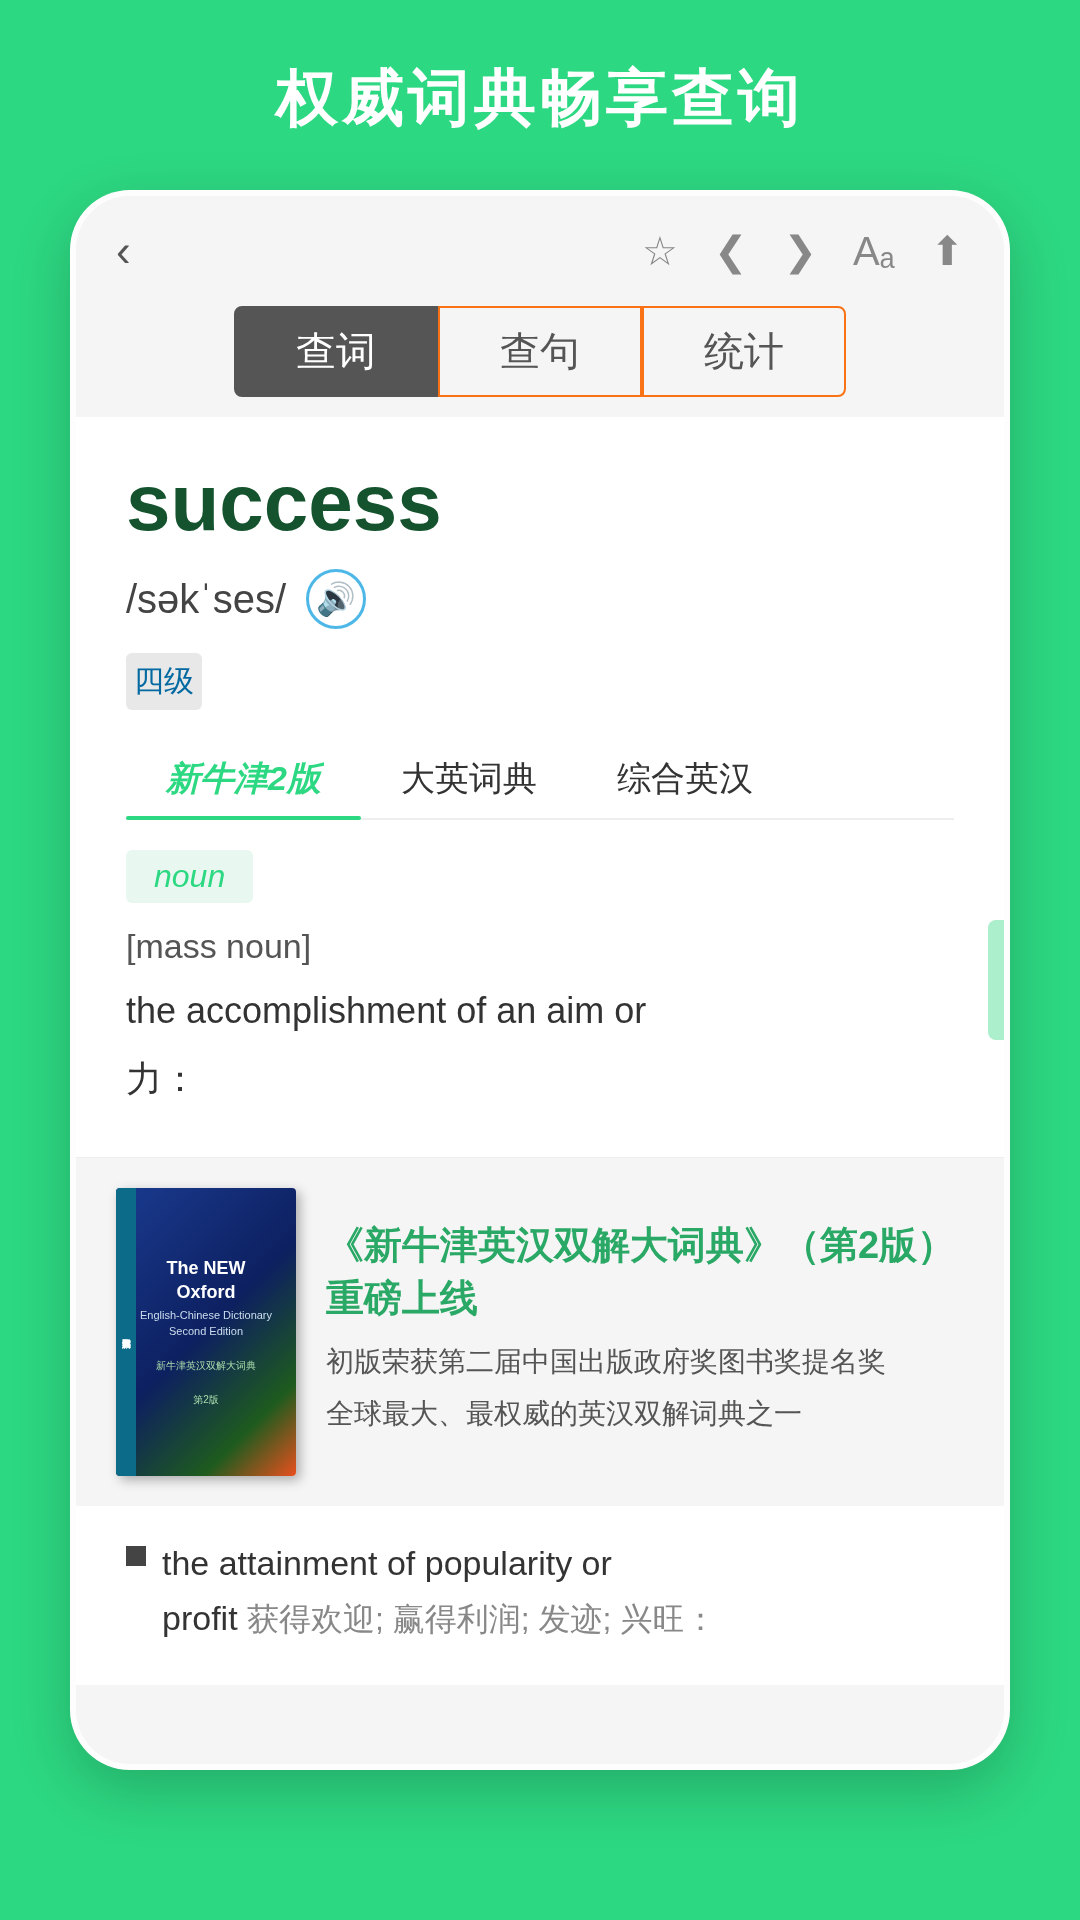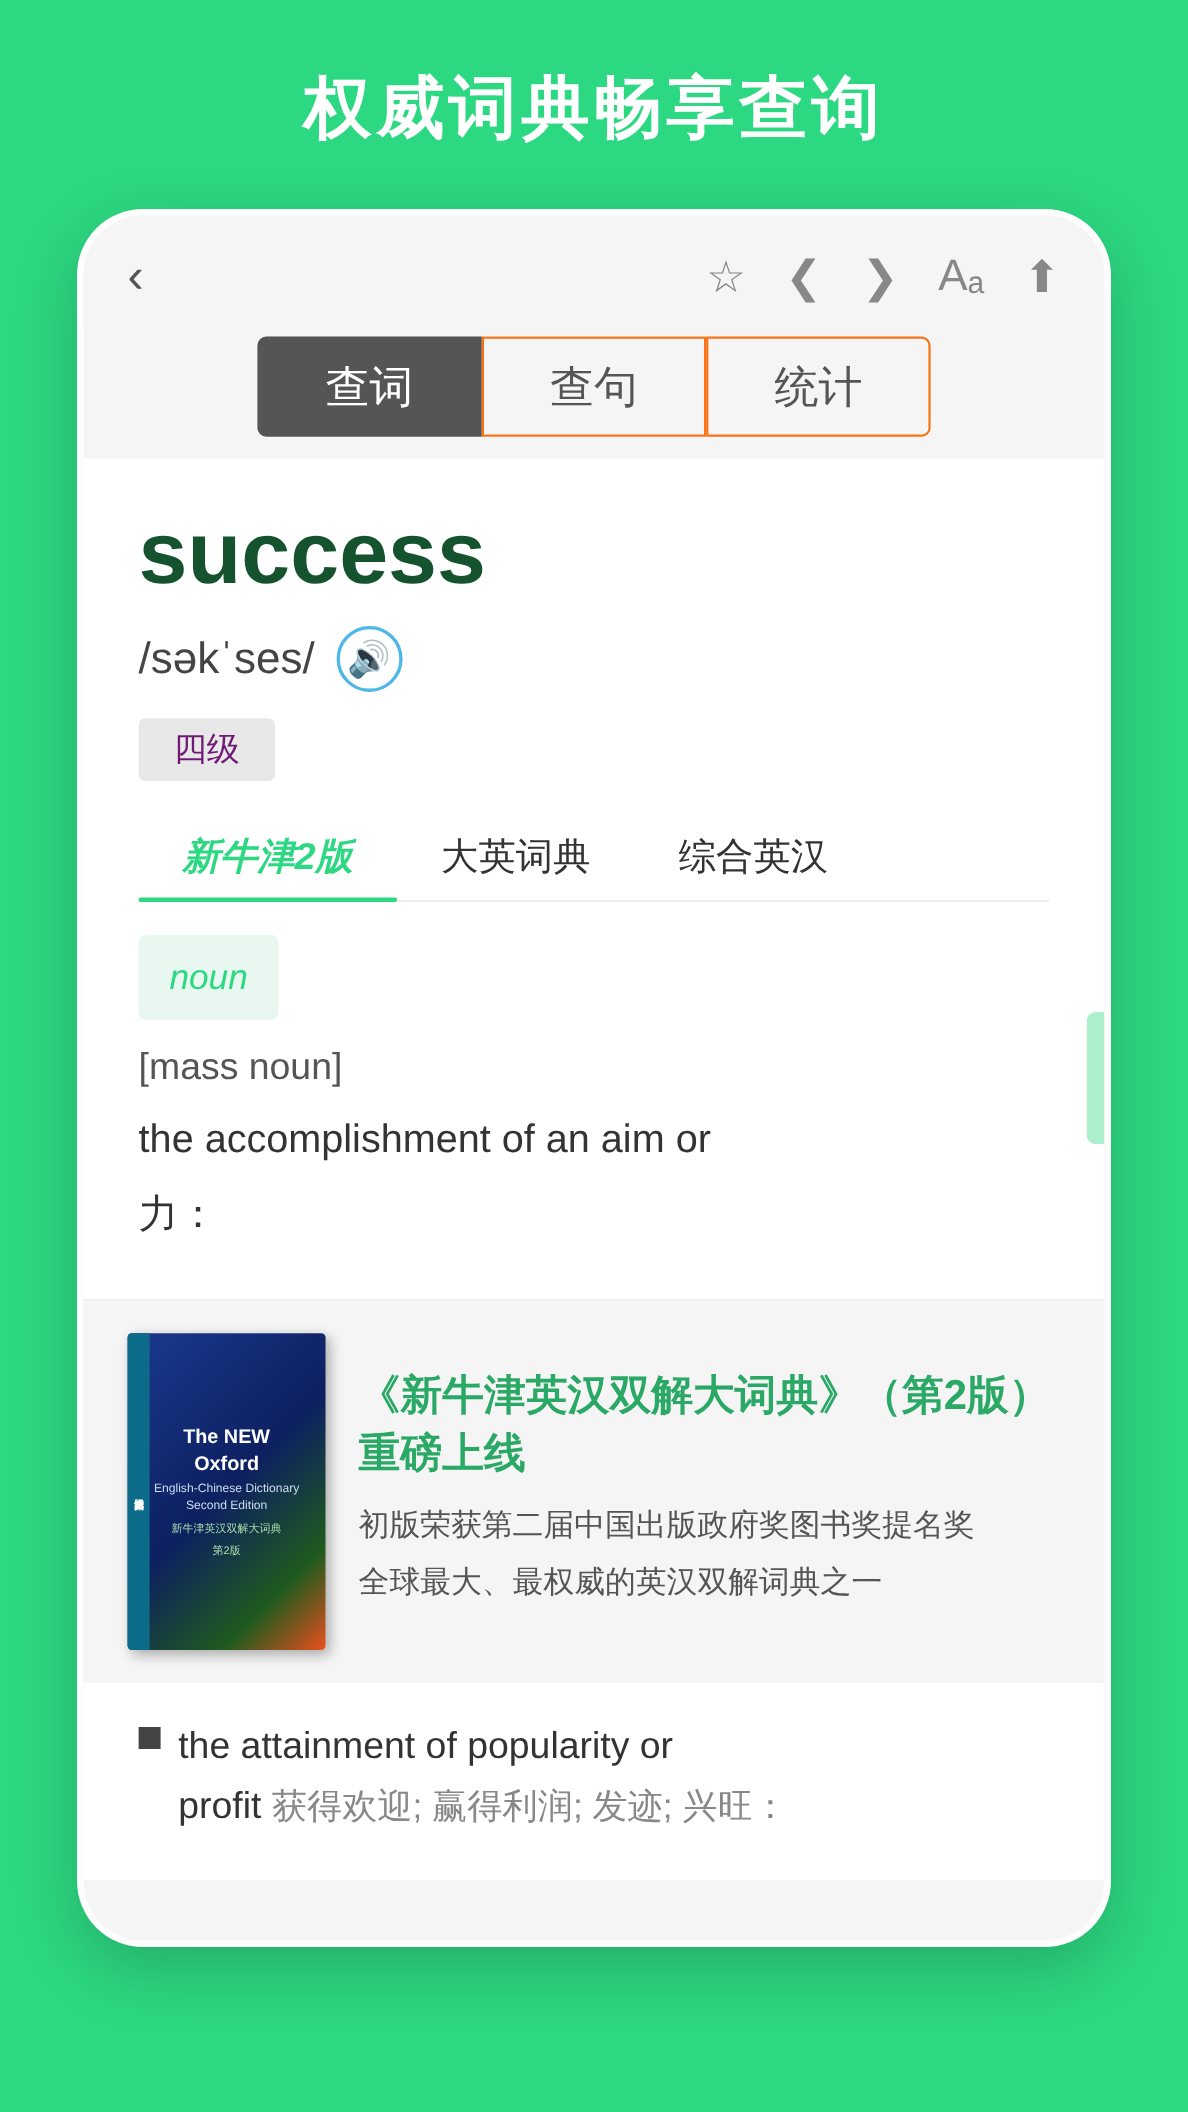--- a/index.html
+++ b/index.html
@@ -135,23 +135,23 @@
       cursor: pointer;
     }
 
     .speaker-icon {
       font-size: 32px;
       color: #4db8e8;
     }
 
     .level-badge {
       display: inline-block;
-      padding: 8px 32px;
+      padding: 8px 8px;
       background: #e8e8e8;
-      color: #701a75;
+      color: #0369a1;
       font-size: 30px;
       border-radius: 6px;
       margin-bottom: 30px;
     }
 
     
     .dict-tabs {
       display: flex;
       gap: 0;
       border-bottom: 2px solid #eee;
@@ -179,21 +179,21 @@
       left: 0;
       right: 0;
       height: 4px;
       background: #2dd882;
       border-radius: 2px;
     }
 
     
     .pos-badge {
       display: inline-block;
-      padding: 20px 28px;
+      padding: 8px 28px;
       background: #e8f8f0;
       color: #2dd882;
       font-size: 32px;
       border-radius: 6px;
       margin-bottom: 24px;
       font-style: italic;
     }
 
     .mass-noun {
       font-size: 34px;
@@ -247,21 +247,21 @@
       color: #cde;
       text-align: center;
       margin-top: 4px;
       line-height: 1.4;
     }
 
     .book-cover-zh {
       font-size: 10px;
       color: #aaddaa;
       text-align: center;
-      margin-top: 6px;
+      margin-top: 20px;
     }
 
     .book-spine-left {
       position: absolute;
       left: 0;
       top: 0;
       bottom: 0;
       width: 20px;
       background: #0d6b8a;
       border-radius: 4px 0 0 4px;

